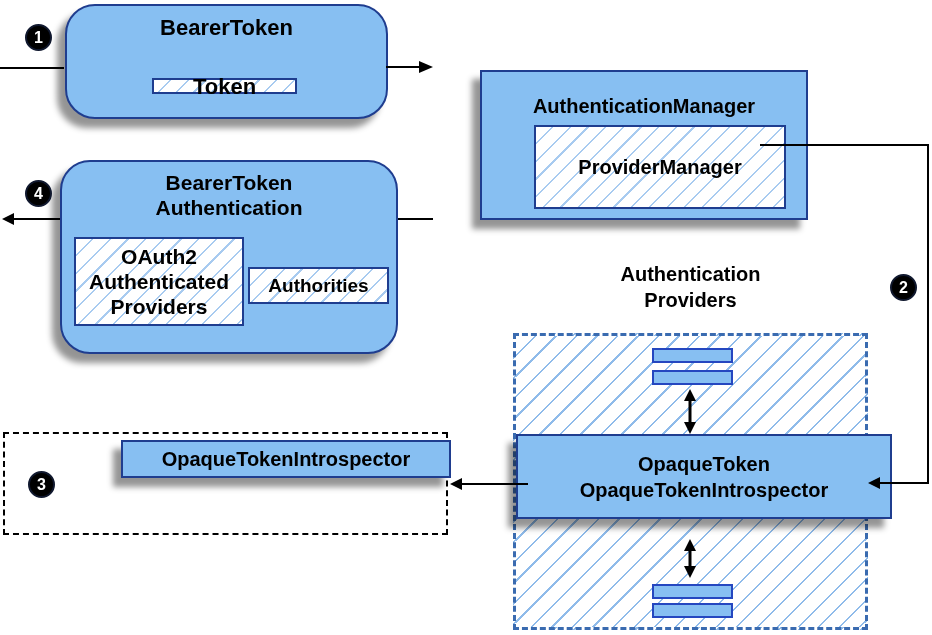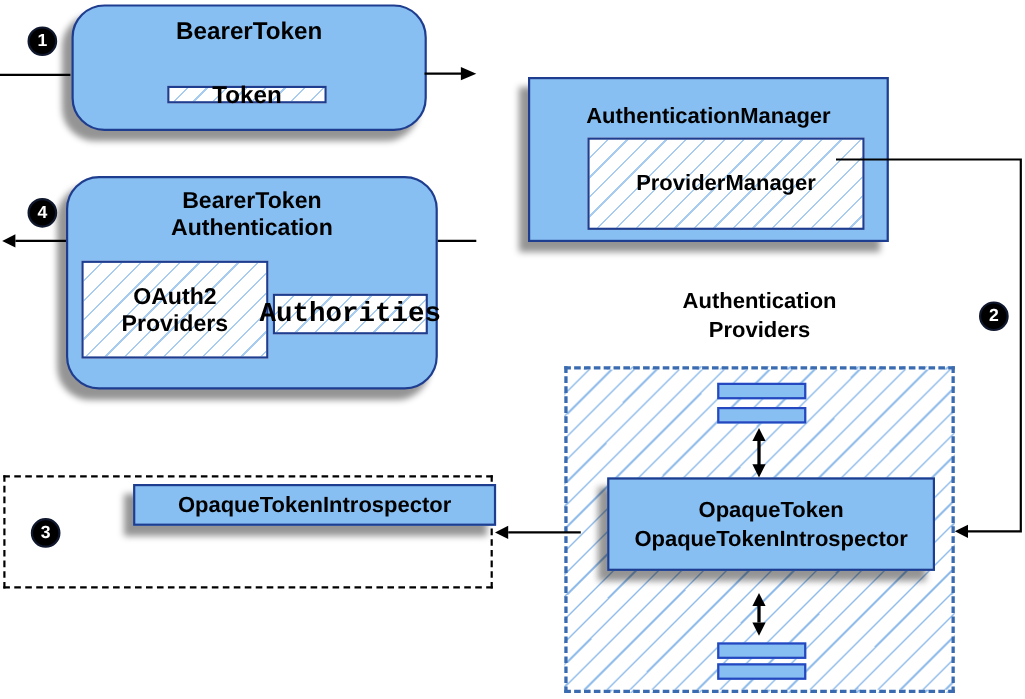--- a/index.html
+++ b/index.html
@@ -41,21 +41,21 @@
   
   .badge{
     position:absolute;width:27px;height:27px;border-radius:50%;box-sizing:border-box;
     background:#000;color:#fff;border:2px solid #10182e;
     display:flex;align-items:center;justify-content:center;
     font-size:16px;line-height:1;z-index:8;
   }
   .lbl-22{font-size:22px;line-height:25px;}
   .lbl-21{font-size:21px;line-height:25px;}
   .lbl-20{font-size:20px;line-height:26px;}
-  .lbl-19{font-size:25px;line-height:24px;font-family:Liberation Mono, monospace;}
+  .lbl-19{font-size:19px;line-height:24px;}
   .pt9{padding-top:9px;}
   .pt8{padding-top:8px;}
   .pt21{padding-top:21px;margin-left:48px;}
   .flexcenter{display:flex;flex-direction:column;align-items:center;justify-content:center;}
   .group-title{
     position:absolute;left:513px;top:261px;width:355px;text-align:center;z-index:2;
   }
   .overlay{position:absolute;left:0;top:0;z-index:10;pointer-events:none;}
 </style>
 </head>
@@ -88,40 +88,41 @@
     <div class="hatch lbl-20" style="left:52px;top:53px;width:252px;height:84px;">
       <div>ProviderManager</div>
     </div>
   </div>
 
   <div class="bluebox rounded lbl-21 pt8" style="left:60px;top:160px;width:338px;height:194px;">
     <div>BearerToken</div>
     <div>Authentication</div>
     <div class="hatch lbl-21" style="left:12px;top:75px;width:170px;height:89px;">
       <div>OAuth2</div>
+      <div>Authenticated</div>
       <div>Providers</div>
     </div>
     <div class="hatch lbl-19" style="left:186px;top:105px;width:141px;height:37px;">
       <div>Authorities</div>
     </div>
   </div>
 
   <div class="group-title lbl-20">
     <div>Authentication</div>
     <div>Providers</div>
   </div>
 
   <div class="providers-area"></div>
 
   <div class="bar" style="left:652px;top:348px;"></div>
   <div class="bar" style="left:652px;top:370px;"></div>
   <div class="bar" style="left:652px;top:584px;"></div>
   <div class="bar" style="left:652px;top:603px;"></div>
 
-  <div class="bluebox lbl-20 flexcenter" style="left:552px;top:434px;width:298px;height:85px;z-index:4;">
+  <div class="bluebox lbl-20 flexcenter" style="left:516px;top:434px;width:376px;height:85px;z-index:4;">
     <div>OpaqueToken</div>
     <div>OpaqueTokenIntrospector</div>
   </div>
 
   <div class="introspector-area"></div>
   <div class="bluebox lbl-20 flexcenter" style="left:73px;top:440px;width:330px;height:38px;z-index:4;margin-left:48px;">
     <div>OpaqueTokenIntrospector</div>
   </div>
 
   <svg class="overlay" width="932" height="635" viewBox="0 0 932 635">

